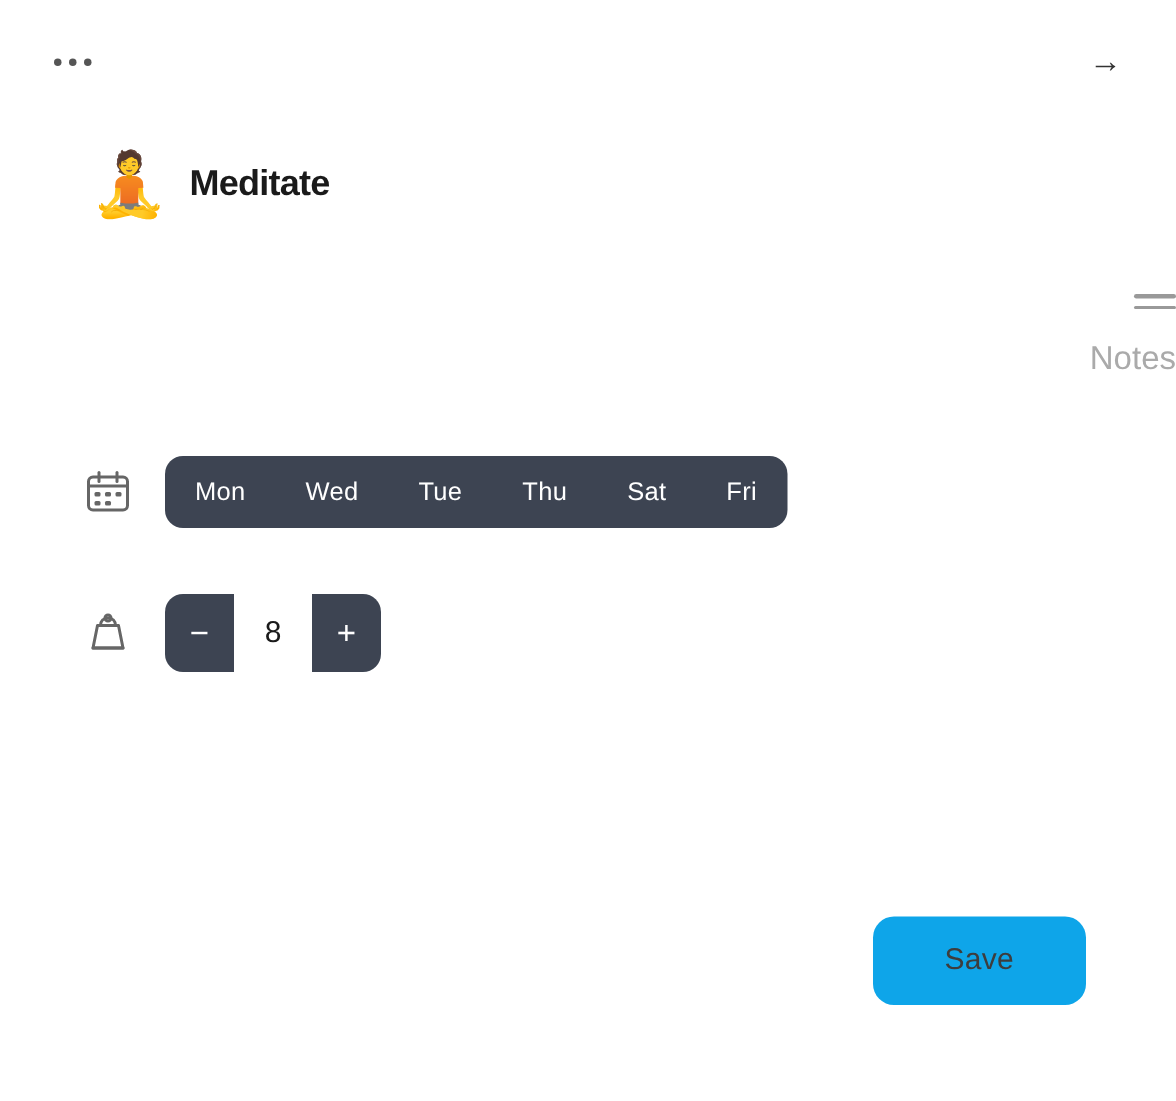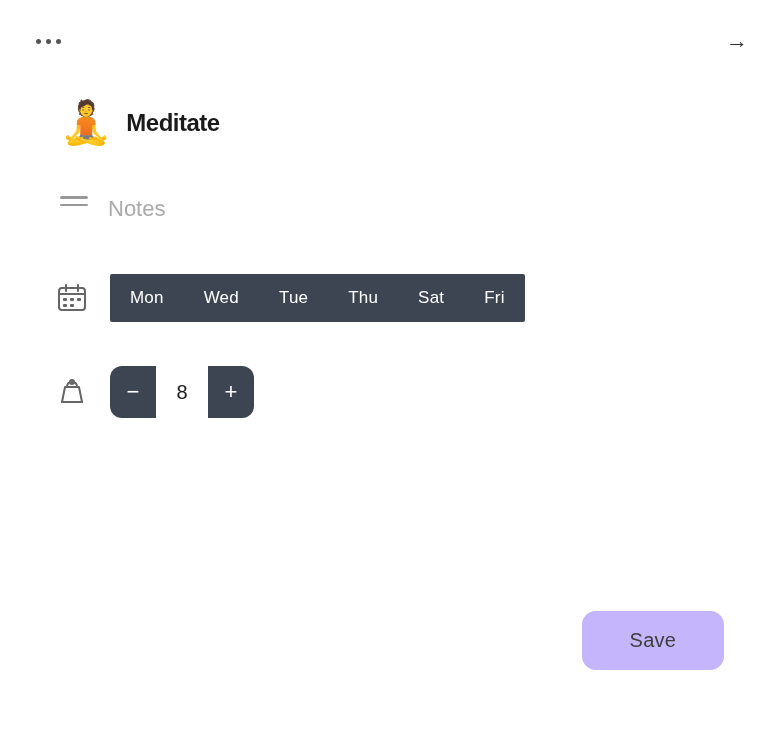--- a/index.html
+++ b/index.html
@@ -59,23 +59,24 @@
 
     .habit-title {
       font-size: 24px;
       font-weight: 600;
       color: #1a1a1a;
       letter-spacing: -0.5px;
     }
 
     .notes-section {
       display: flex;
-      align-items: flex-start;
+      align-items: flex-end;
       gap: 20px;
       padding: 52px 0 0 60px;
+      flex-direction: column;
     }
 
     .lines-icon {
       display: flex;
       flex-direction: column;
       gap: 5px;
       width: 28px;
     }
 
     .line-bar {
@@ -110,21 +111,21 @@
       height: 36px;
       display: flex;
       align-items: center;
       justify-content: center;
       flex-shrink: 0;
     }
 
     .days-selector {
       display: flex;
       background: #3d4452;
-      border-radius: 2px;
+      border-radius: 12px;
       overflow: hidden;
       padding: 0;
     }
 
     .day-btn {
       padding: 14px 20px;
       color: #ffffff;
       font-size: 17px;
       font-weight: 500;
       cursor: pointer;
@@ -182,21 +183,21 @@
       justify-content: center;
       font-size: 20px;
       font-weight: 500;
       color: #1a1a1a;
     }
 
     .save-btn {
       position: absolute;
       bottom: 64px;
       right: 60px;
-      background: #c4b5fd;
+      background: #0ea5e9;
       color: #3d3d3d;
       border: none;
       border-radius: 14px;
       padding: 18px 48px;
       font-size: 20px;
       font-weight: 500;
       cursor: pointer;
       letter-spacing: 0.2px;
     }
 

